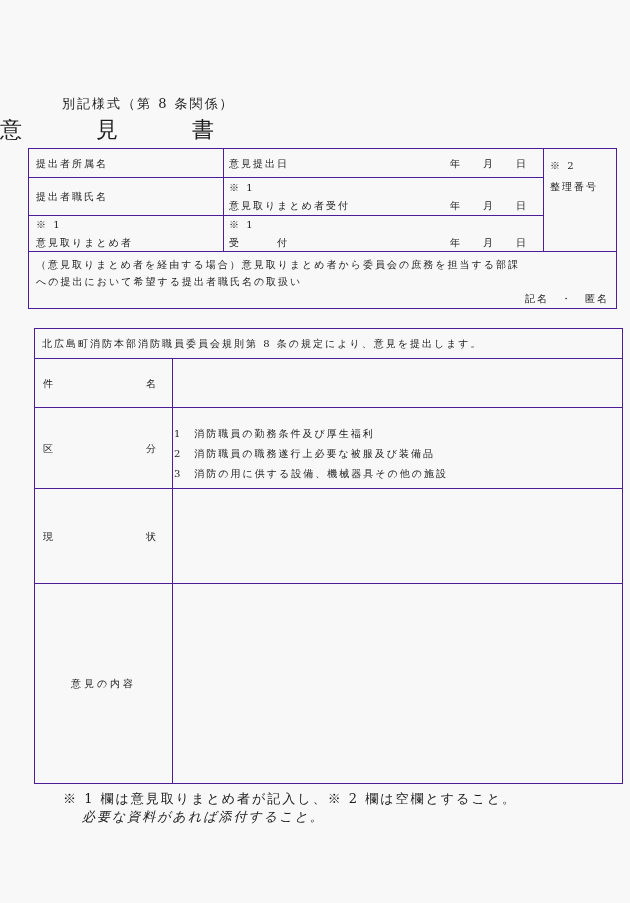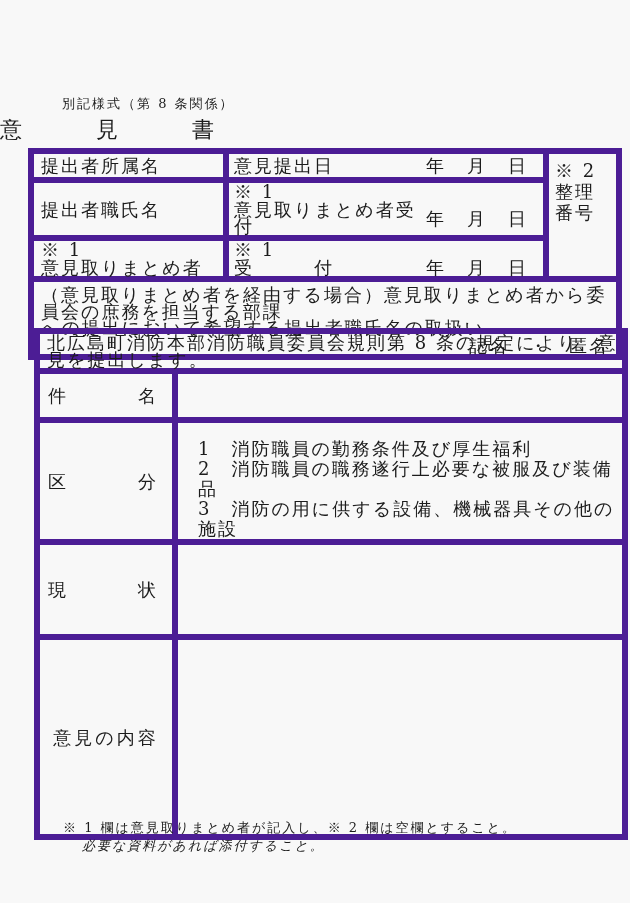--- a/index.html
+++ b/index.html
@@ -15,22 +15,22 @@
   .form-ref{
     position:absolute;left:62px;top:95px;
     font-size:13px;letter-spacing:2px;
   }
   .title{
     position:absolute;left:0;right:0;top:115px;margin:0;
     text-align:left;font-size:22px;font-weight:normal;letter-spacing:2px;
   }
 
   table{border-collapse:collapse;table-layout:fixed;}
-  td{border:6px solid #4c1d95;padding:0;vertical-align:middle;
-     font-size:18px;letter-spacing:2px;line-height:17px;}
+  td{border:1px solid #4c1d95;padding:0;vertical-align:middle;
+     font-size:10px;letter-spacing:2px;line-height:17px;}
 
   .t1{position:absolute;left:28px;top:148px;width:588px;}
   .t2{position:absolute;left:34px;top:328px;width:588px;}
 
   .lbl{padding-left:7px;}
   .twoline{display:flex;flex-direction:column;justify-content:center;gap:1px;}
   .twoline .mark{padding-left:7px;}
   .mid .mark{padding-left:5px;}
 
   .dateline{
@@ -44,25 +44,25 @@
 
   .routing{vertical-align:top;padding:5px 7px 0 7px;line-height:16.5px;letter-spacing:2px;}
   .routing .choice{text-align:right;margin-top:1px;}
 
   .decl{padding-left:7px;}
   .jlabel{
     text-align:justify;text-align-last:justify;
     padding:0 14px 0 8px;
   }
   .clabel{text-align:center;letter-spacing:3px;}
-  .catlist{vertical-align:top;padding:16px 0 0 20px;line-height:20px;}
+  .catlist{vertical-align:top;padding:16px 0 0 1px;line-height:20px;}
 
   .notes{
     position:absolute;left:63px;top:790px;
-    font-size:13px;letter-spacing:2px;line-height:17.5px;margin-top:29px;
+    font-size:13px;letter-spacing:2px;line-height:17.5px;
   }
   .notes .line2{margin-left:19px;font-style:italic;}
 </style>
 </head>
 <body>
 
 <div class="page">
 
   <div class="form-ref">別記様式（第 8 条関係）</div>
   <h1 class="title">意　　　見　　　書</h1>

